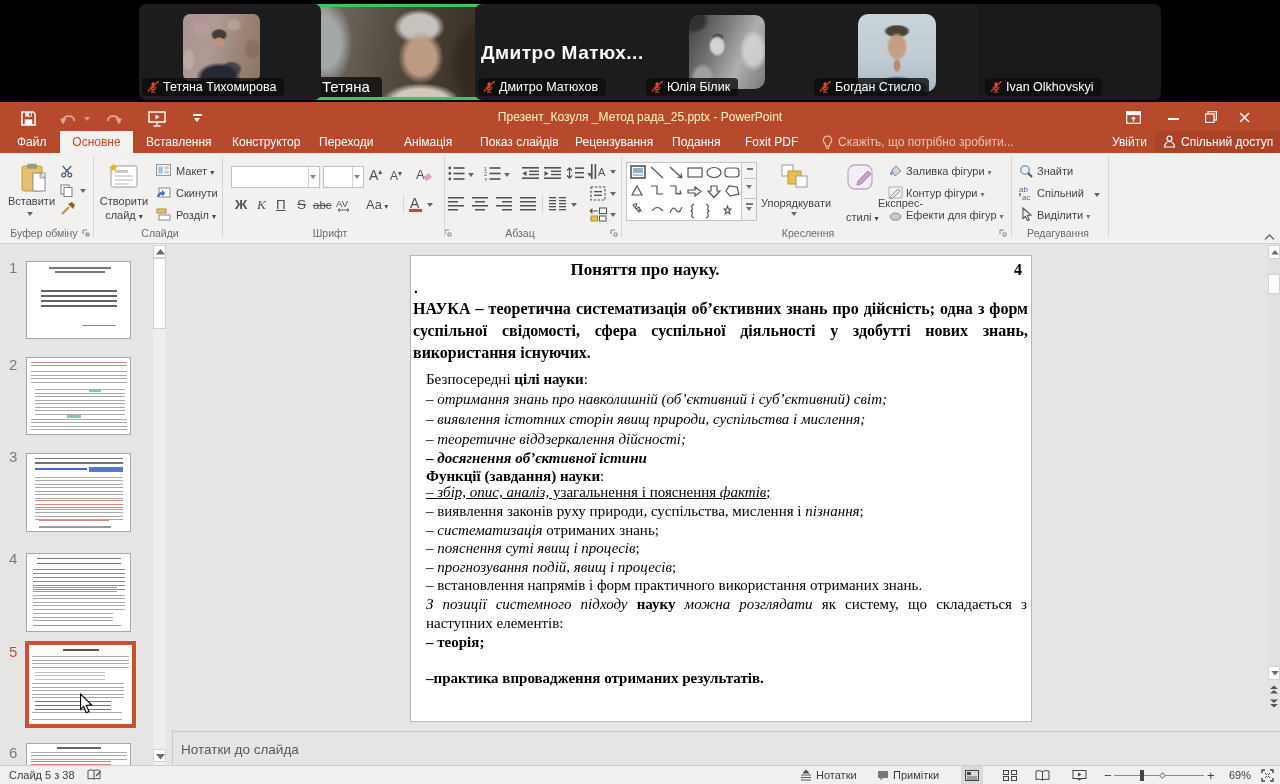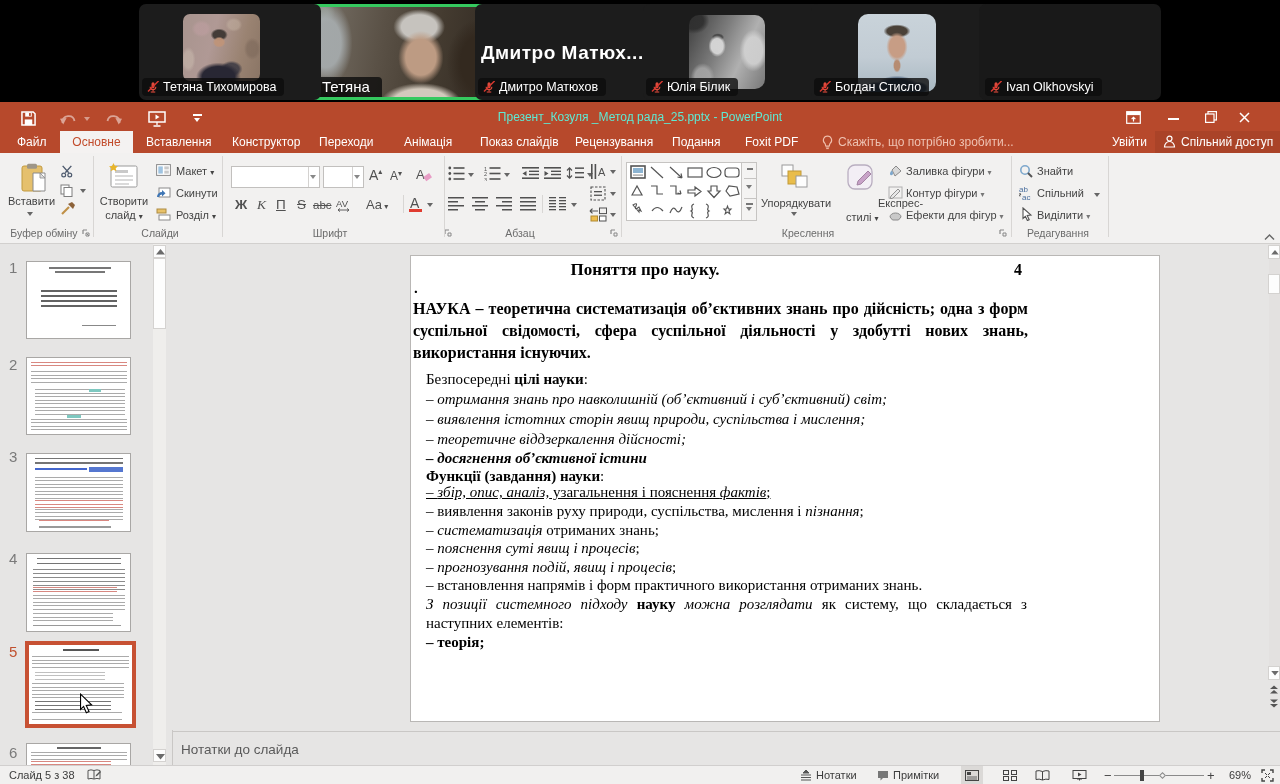--- a/index.html
+++ b/index.html
@@ -183,21 +183,21 @@
       </svg>
 
     <svg class="abs" style="left:148px; top:9px;" width="18" height="16" viewBox="0 0 18 16">
         <rect x="1" y="1" width="16" height="10" fill="none" stroke="#fff" stroke-width="1.5"></rect>
         <path d="M9 11 v3 M5.5 15 h7" stroke="#fff" stroke-width="1.3"></path>
         <path d="M7.5 3.5 l4 2.5 -4 2.5z" fill="#fff"></path>
       </svg>
 
     <div class="abs" style="left:193px; top:12px; width:9px; height:1.5px; background:#fff;"></div>
     <div class="abs" style="left:194px; top:16px; width:0; height:0; border-left:3.5px solid transparent; border-right:3.5px solid transparent; border-top:4px solid #fff;"></div>
-    <div class="abs" style="left:0; top:8px; width:1280px; text-align:center; color:#5eead4; font-size:12px;">Презент_Козуля _Метод рада_25.pptx - PowerPoint</div>
+    <div class="abs" style="left:0; top:8px; width:1280px; text-align:center; color:#fef9c3; font-size:12px;">Презент_Козуля _Метод рада_25.pptx - PowerPoint</div>
 
     <svg class="abs" style="left:1126px; top:9px;" width="15" height="13" viewBox="0 0 15 13">
         <rect x=".7" y=".7" width="13.6" height="11.6" fill="none" stroke="#fff" stroke-width="1.2"></rect>
         <rect x=".7" y=".7" width="13.6" height="3.4" fill="#fff"></rect>
         <path d="M7.5 10.5 v-4 M5.6 8.2 l1.9-1.9 1.9 1.9" stroke="#fff" stroke-width="1.2" fill="none"></path>
       </svg>
     <div class="abs" style="left:1168px; top:16px; width:11px; height:1.6px; background:#fff;"></div>
     <svg class="abs" style="left:1205px; top:9px;" width="12" height="12" viewBox="0 0 12 12">
         <rect x="3" y="0.6" width="8.4" height="8.4" fill="none" stroke="#fff" stroke-width="1.2"></rect>
         <rect x="0.6" y="3" width="8.4" height="8.4" fill="#b7492c" stroke="#fff" stroke-width="1.2"></rect>
@@ -610,21 +610,21 @@
       </div>
     <div class="abs" style="left:153px; top:14px; width:13px; height:71px; background:#fdfdfd; border:1px solid #d4d2d0;"></div>
     <div class="abs sbtn" style="left:153px; top:505px; width:13px; height:13px;">
         <svg width="9" height="6" viewBox="0 0 9 6" style="margin:4px 0 0 2px;">
           <path d="M0 0 h9 L4.5 5.5z" fill="#6b6b6b"></path>
         </svg>
       </div>
 
     <div class="abs" style="left:172px; top:486px; width:1px; height:35px; background:#c9c7c5;"></div>
 
-    <div class="abs serif" style="left:411px; top:12px; width:748px; height:465px; background:#fff; box-shadow:0 0 0 1px #b9b7b5;">
+    <div class="abs serif" style="left:411px; top:12px; width:620px; height:465px; background:#fff; box-shadow:0 0 0 1px #b9b7b5;">
       <div class="abs" style="left:0; top:4px; width:468px; text-align:center; font-weight:bold; font-size:17px;">Поняття про науку.</div>
       <div class="abs" style="left:603px; top:5px; font-weight:bold; font-size:16px;">4</div>
       <div class="abs" style="left:3px; top:24px; font-weight:bold; font-size:15px;">.</div>
       <div class="sl j" style="top:44px; left:2px; width:615px; font-weight:bold; font-size:16px;">НАУКА – теоретична систематизація об’єктивних знань про дійсність; одна з форм</div>
       <div class="sl j" style="top:66px; left:2px; width:615px; font-weight:bold; font-size:16px;">суспільної свідомості, сфера суспільної діяльності у здобутті нових знань,</div>
       <div class="sl" style="top:88px; left:2px; font-weight:bold; font-size:16px;">використання існуючих.</div>
       <div class="sl" style="top:115px;">Безпосередні <b>цілі науки</b>:</div>
       <div class="sl" style="top:135px;"><i>– отримання знань про навколишній (об’єктивний і суб’єктивний) світ;</i></div>
       <div class="sl" style="top:155px;"><i>– виявлення істотних сторін явищ природи, суспільства і мислення;</i></div>
       <div class="sl" style="top:175px;"><i>– теоретичне віддзеркалення дійсності;</i></div>
@@ -632,20 +632,21 @@
       <div class="sl" style="top:212px;"><b>Функції (завдання) науки</b>:</div>
       <div class="sl" style="top:228px;text-decoration:underline;">– <i>збір, опис, аналіз,</i> узагальнення і пояснення <i>фактів</i>;</div>
       <div class="sl" style="top:247px;">– виявлення законів руху природи, суспільства, мислення і <i>пізнання</i>;</div>
       <div class="sl" style="top:266px;">– <i>систематизація</i> отриманих знань;</div>
       <div class="sl" style="top:284px;">– <i>пояснення суті явищ і процесів</i>;</div>
       <div class="sl" style="top:303px;">– <i>прогнозування подій, явищ і процесів</i>;</div>
       <div class="sl j" style="top:340px; width:601px;"><i>З позиції системного підходу</i> <b>науку</b> <i>можна розглядати</i> як систему, що складається з</div>
       <div class="sl" style="top:321px;">– встановлення напрямів і форм практичного використання отриманих знань.</div>
       <div class="sl" style="top:359px;">наступних елементів:</div>
       <div class="sl" style="top:378px;"><b>– теорія;</b></div>
+      <div class="sl" style="top:414px;"><b>–практика впровадження отриманих результатів.</b></div>
     </div>
 
     <div class="abs" style="left:1269px; top:0; width:11px; height:436px; background:#e3e1e0;"></div>
     <div class="abs sbtn" style="left:1268px; top:1px; width:12px; height:14px;">
         <svg width="8" height="5" viewBox="0 0 9 6" style="margin:4px 0 0 2px;">
           <path d="M0 5.5 h9 L4.5 0z" fill="#6b6b6b"></path>
         </svg>
       </div>
     <div class="abs" style="left:1268px; top:30px; width:12px; height:20px; background:#fdfdfd; border:1px solid #d4d2d0;"></div>
     <div class="abs sbtn" style="left:1268px; top:422px; width:12px; height:14px;">

